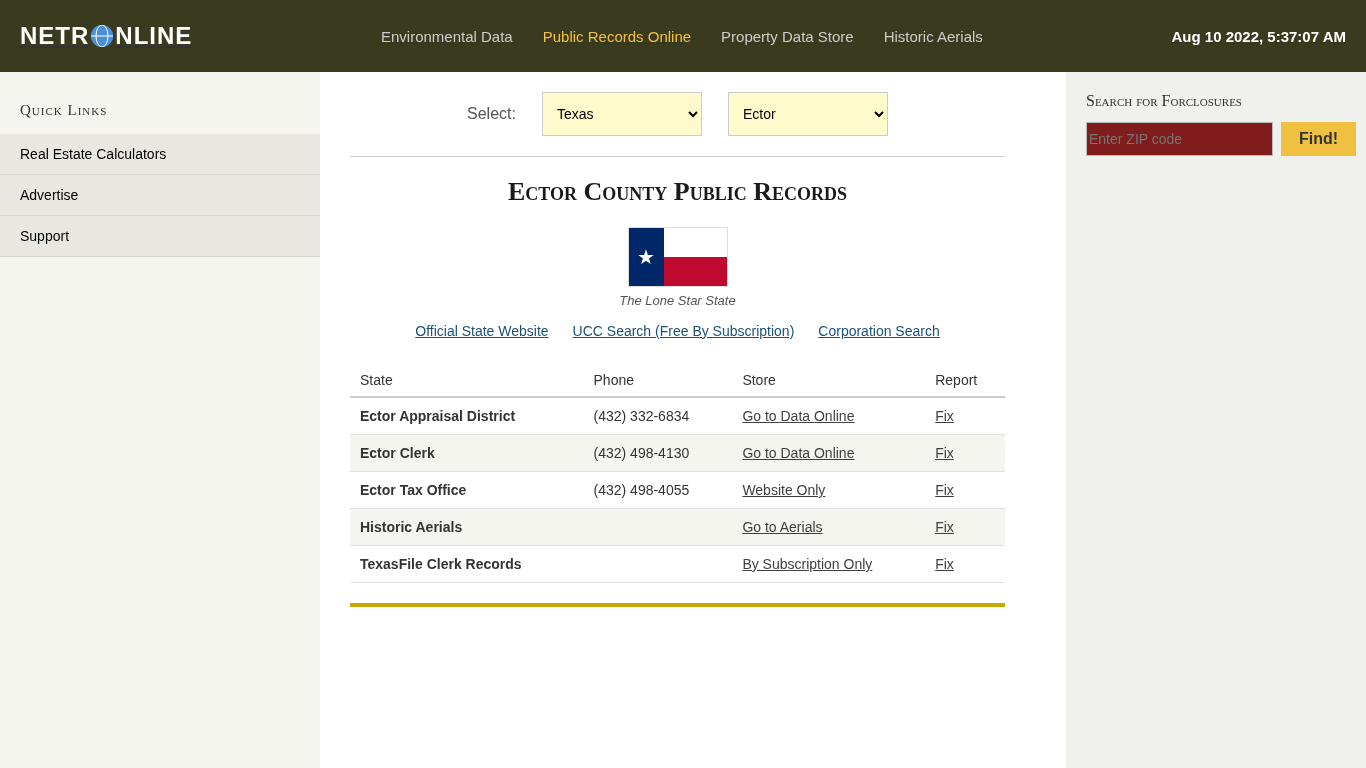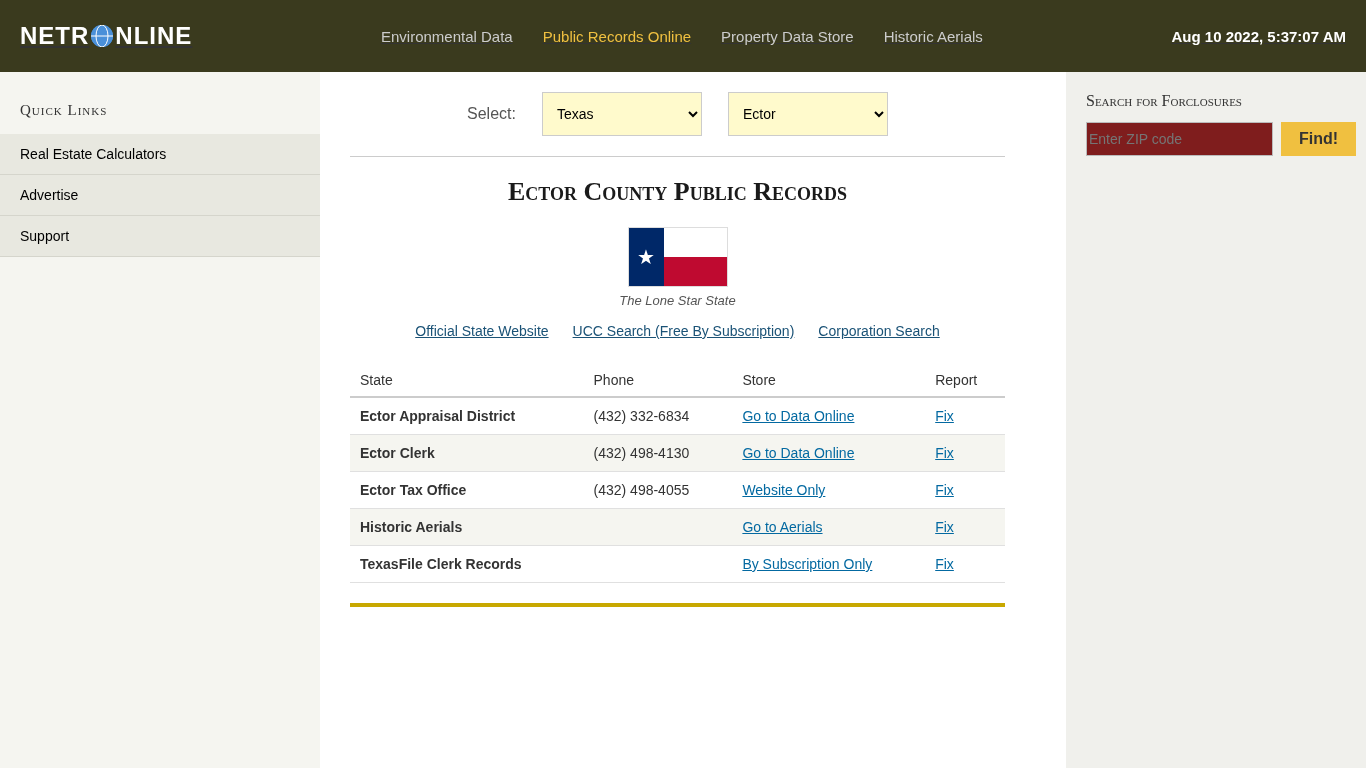--- a/index.html
+++ b/index.html
@@ -215,21 +215,21 @@
       vertical-align: top;
       border-bottom: 1px solid #e0e0e0;
     }
     .records-table tr:nth-child(even) td {
       background: #f5f5f0;
     }
     .records-table tr:nth-child(odd) td {
       background: #fff;
     }
     .records-table a {
-      color: #0369a1;
+      color: #404040;
       text-decoration: underline;
     }
     .table-name { font-weight: bold; }
 
     
     .gold-line {
       height: 4px;
       background: #c8a800;
       margin-top: 20px;
     }

